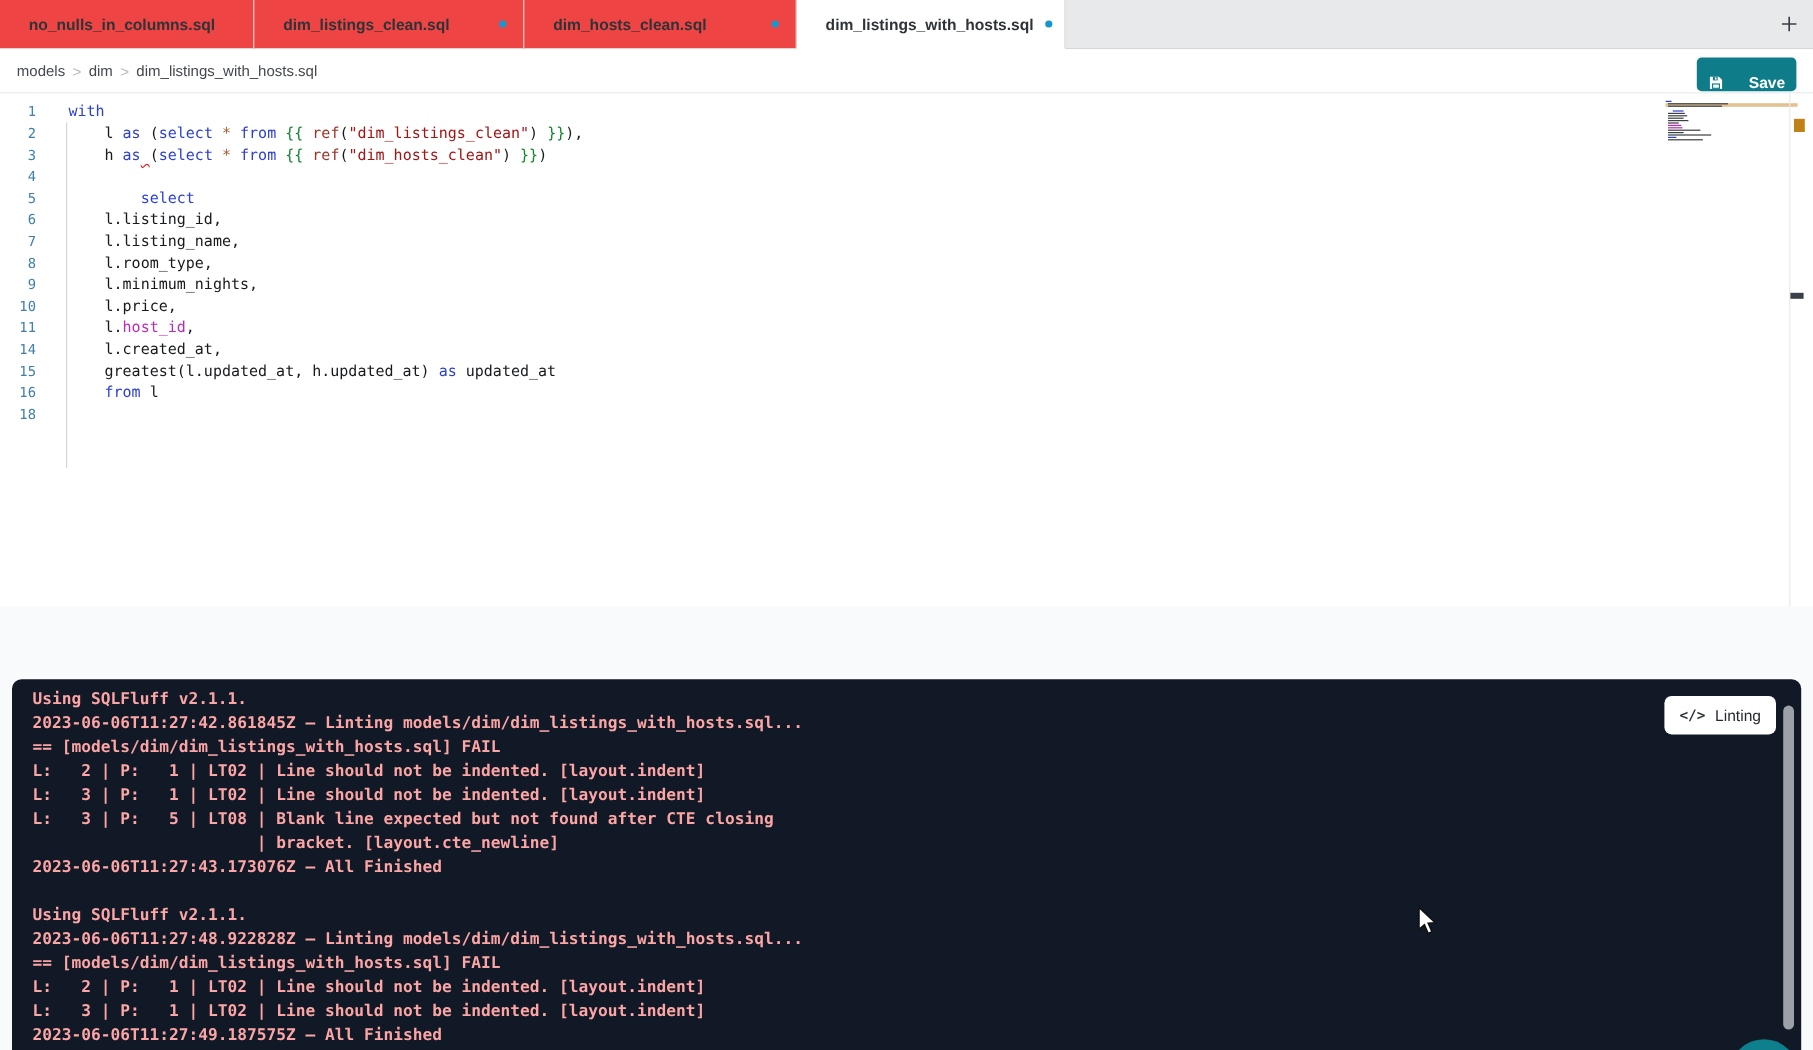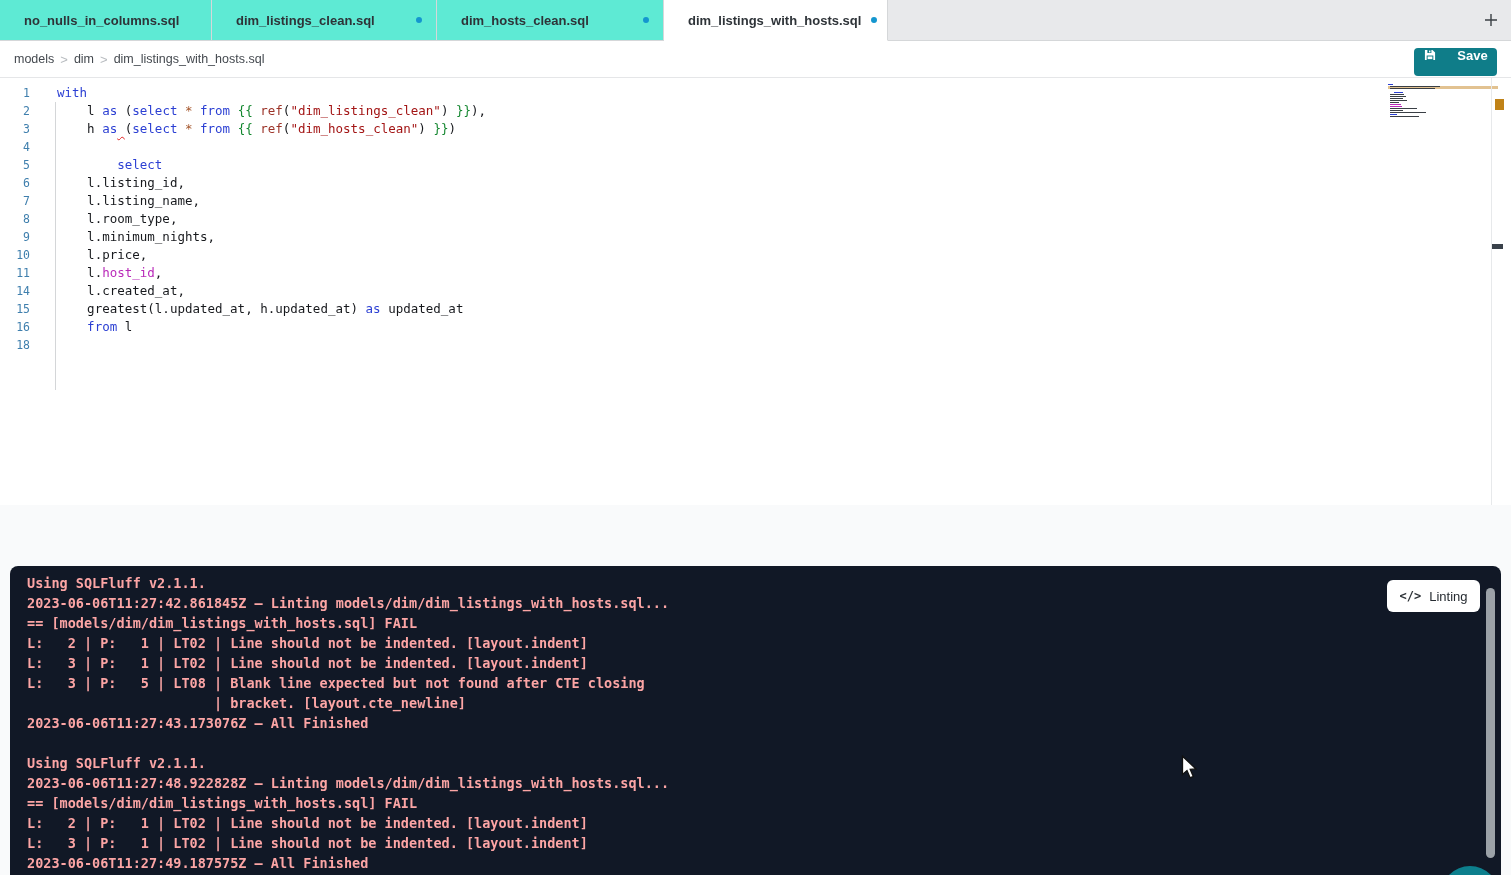--- a/index.html
+++ b/index.html
@@ -6,38 +6,38 @@
   html,body { width:1511px; height:875px; }
   body {
     position: relative; overflow: hidden; background:#ffffff;
     font-family: "Liberation Sans", sans-serif; color:#2e3338;
   }
   
   .tabbar { position:absolute; top:0; left:0; width:1511px; height:41px; display:flex; background:#e8e9eb; }
   .tabs { display:flex; height:41px; }
   .tab { height:41px; display:flex; align-items:center; gap:10px; padding:0 14px 0 24px;
          border-right:1px solid #d5d7d9; border-bottom:1px solid #d5d7d9;
-         font-size:13px; font-weight:700; color:#2e3338; background:#5eead4; cursor:default; }
+         font-size:13px; font-weight:700; color:#2e3338; background:#ef4444; cursor:default; }
   .tabs .tab:nth-child(1){ width:212px; }
   .tabs .tab:nth-child(2){ width:225px; }
   .tabs .tab:nth-child(3){ width:227px; }
   .tabs .tab:nth-child(4){ width:224px; }
   .tab.active { background:#ffffff; border-bottom:1px solid #ffffff; }
   .dot { width:5px; height:5px; border-radius:50%; border:3px solid #1496cf; background:#eaf6fc; flex:0 0 auto; margin-left:auto; }
   .tab-filler { flex:1; border-bottom:1px solid #d5d7d9; display:flex; align-items:center; justify-content:flex-end; padding-right:9px; }
   .plusbtn { width:22px; height:22px; display:flex; align-items:center; justify-content:center; cursor:pointer; }
   
   .crumbbar { position:absolute; top:41px; left:0; width:1511px; height:37px; background:#ffffff;
               border-bottom:1px solid #e5e6e8; display:flex; align-items:center; padding-left:12px;
               font-size:12.5px; color:#44494f; }
   .crumb { padding:0 2px; }
   .crumb-sep { color:#b7bbbf; font-size:13px; padding:0 4px; }
   .savebtn { position:absolute; right:14px; top:7px; width:83px; height:28px; background:#0f7d89;
              border:none; border-radius:4px; color:#fff; font-size:13px; font-weight:700;
-             display:flex; align-items:flex-start; justify-content:center; gap:20px; cursor:pointer;
+             display:flex; align-items:flex-end; justify-content:center; gap:20px; cursor:pointer;
              font-family:"Liberation Sans",sans-serif; }
   
   .editor { position:absolute; top:78px; left:0; width:1511px; height:427px; background:#fff; padding-top:6px; }
   .code-row { position:relative; height:18px; line-height:18px;
               font-family:"DejaVu Sans Mono",monospace; font-size:12.5px; white-space:pre; color:#17191d; }
   .gutter { position:absolute; left:0; top:0; width:30px; text-align:right; color:#3f7fad; font-size:11.5px; }
   .code-row.active .gutter { color:#1a5f8d; }
   .code-text { position:absolute; left:57px; top:0; }
   .active-box { position:absolute; left:55px; width:1325px; top:-1px; bottom:-1px;
                 border-top:1px solid #a9a9a9; border-bottom:1px solid #a9a9a9; pointer-events:none; }

